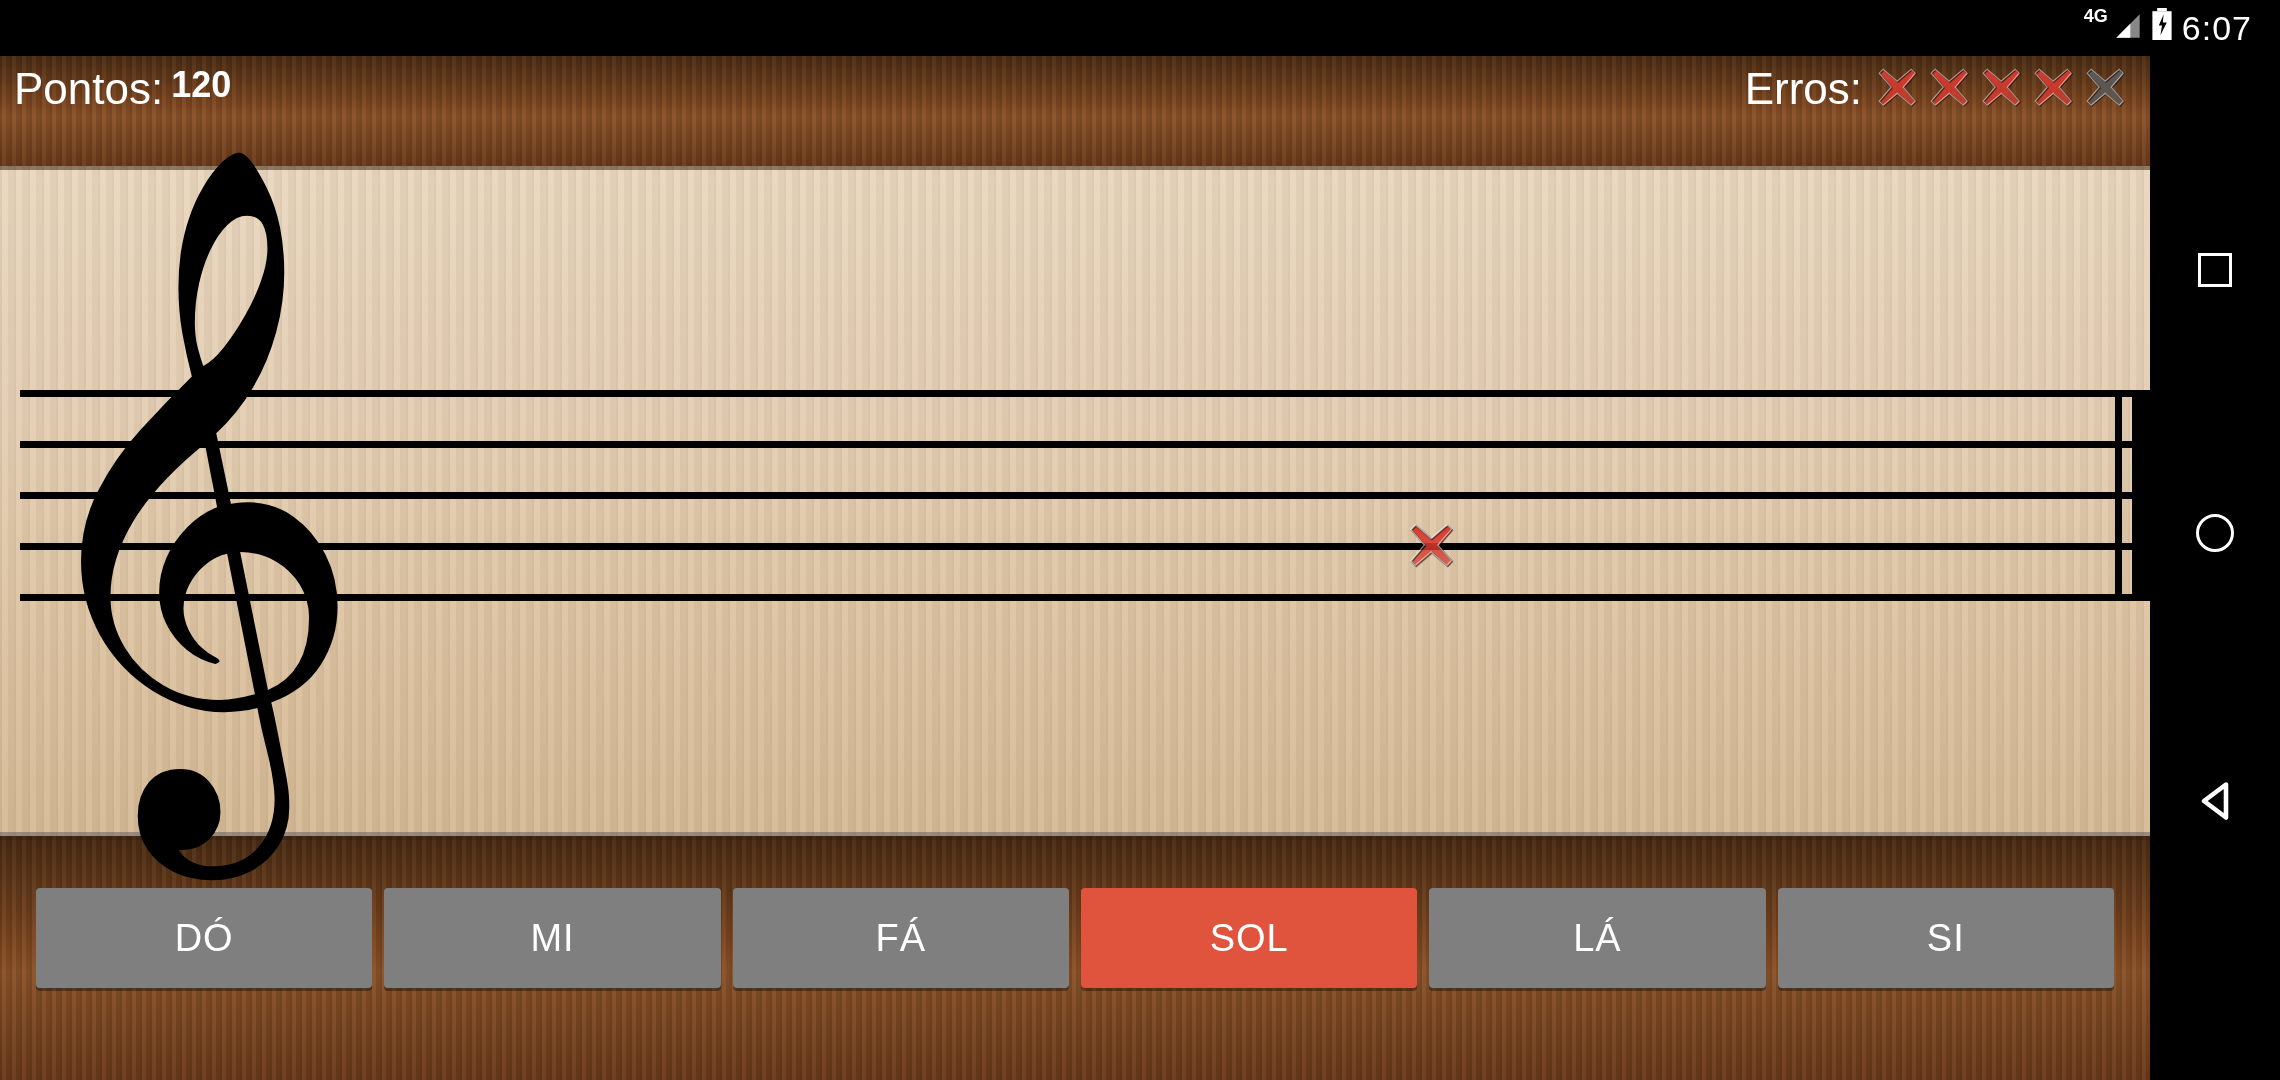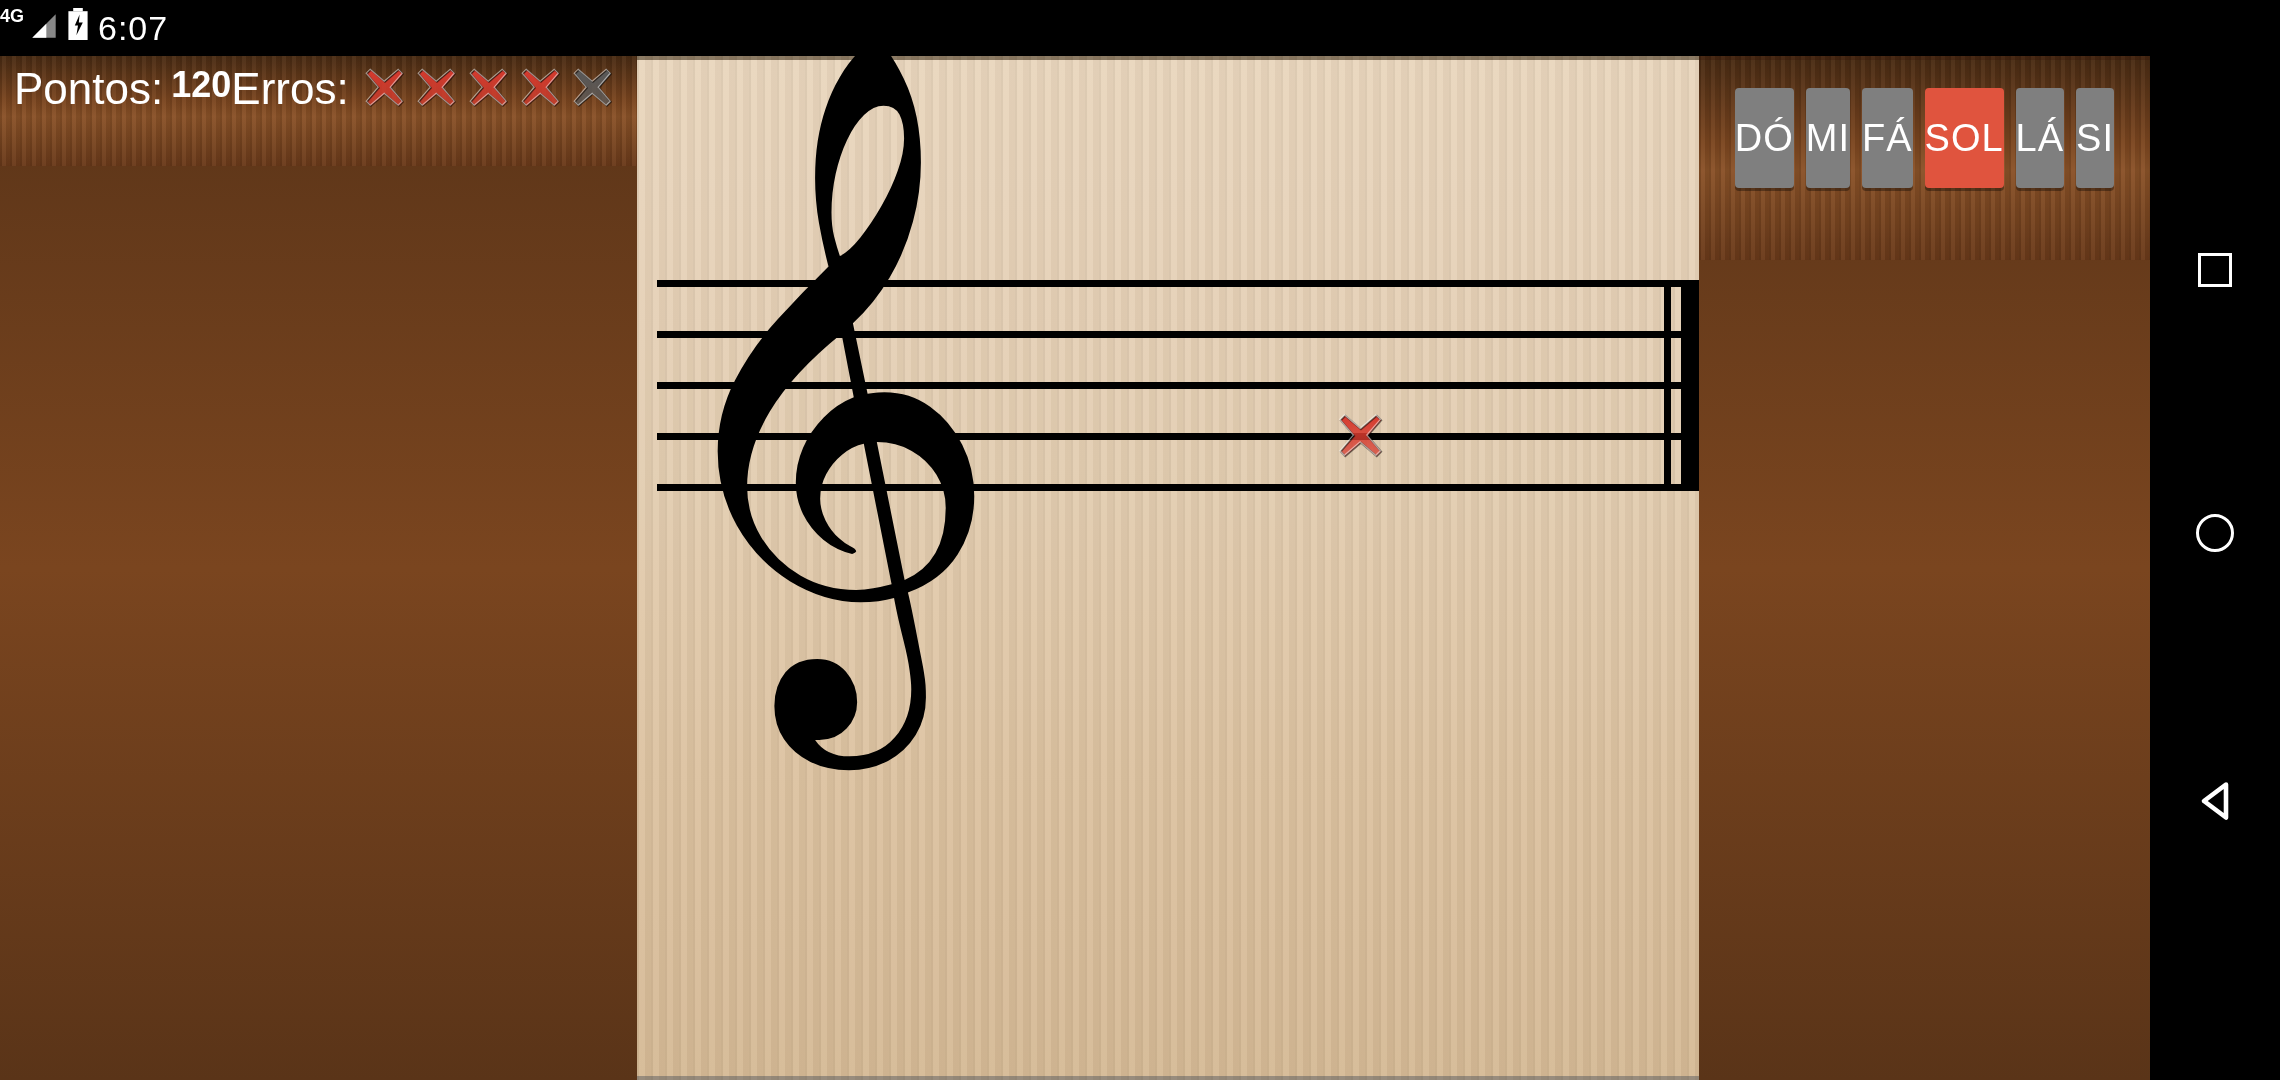--- a/index.html
+++ b/index.html
@@ -12,20 +12,21 @@
     background: #000;
     overflow: hidden;
   }
 
   
   .status-bar {
     position: absolute;
     top: 0; left: 0; right: 0;
     height: 56px;
     display: flex;
+    justify-content: flex-end;
     align-items: center;
     padding-right: 28px;
     gap: 10px;
     color: #fff;
     font-size: 34px;
     font-weight: 500;
     border-radius: 7px;
   }
   .status-bar .fourg {
     font-size: 18px;
@@ -54,21 +55,21 @@
   .nav-bar .tri svg { transform: rotate(0deg); }
 
   
   .game {
     position: absolute;
     top: 56px;
     left: 0;
     width: 2150px;  
     height: 1024px;
     display: flex;
-    flex-direction: row;
+    flex-direction: column;
     background: linear-gradient(180deg, #5a3418 0%, #7a451f 50%, #5a3418 100%);
   }
 
   .wood-dark {
     background:
       repeating-linear-gradient(90deg,
         rgba(0,0,0,0.12) 0 2px,
         rgba(255,255,255,0.03) 2px 6px,
         rgba(0,0,0,0.08) 6px 10px),
       linear-gradient(180deg, #4a2c14 0%, #7a451f 40%, #8a5228 55%, #6a3a1a 100%);
@@ -147,21 +148,21 @@
   }
 
   .note-x {
     position: absolute;
     width: 54px;
     height: 54px;
   }
 
   
   .answers {
-    height: 204px;
+    height: 244px;
     display: flex;
     align-items: center;
     gap: 12px;
     padding: 0 36px 44px 36px;
     border-top: 4px solid rgba(0,0,0,0.35);
   }
   .answers button {
     flex: 1;
     height: 100px;
     border: none;

